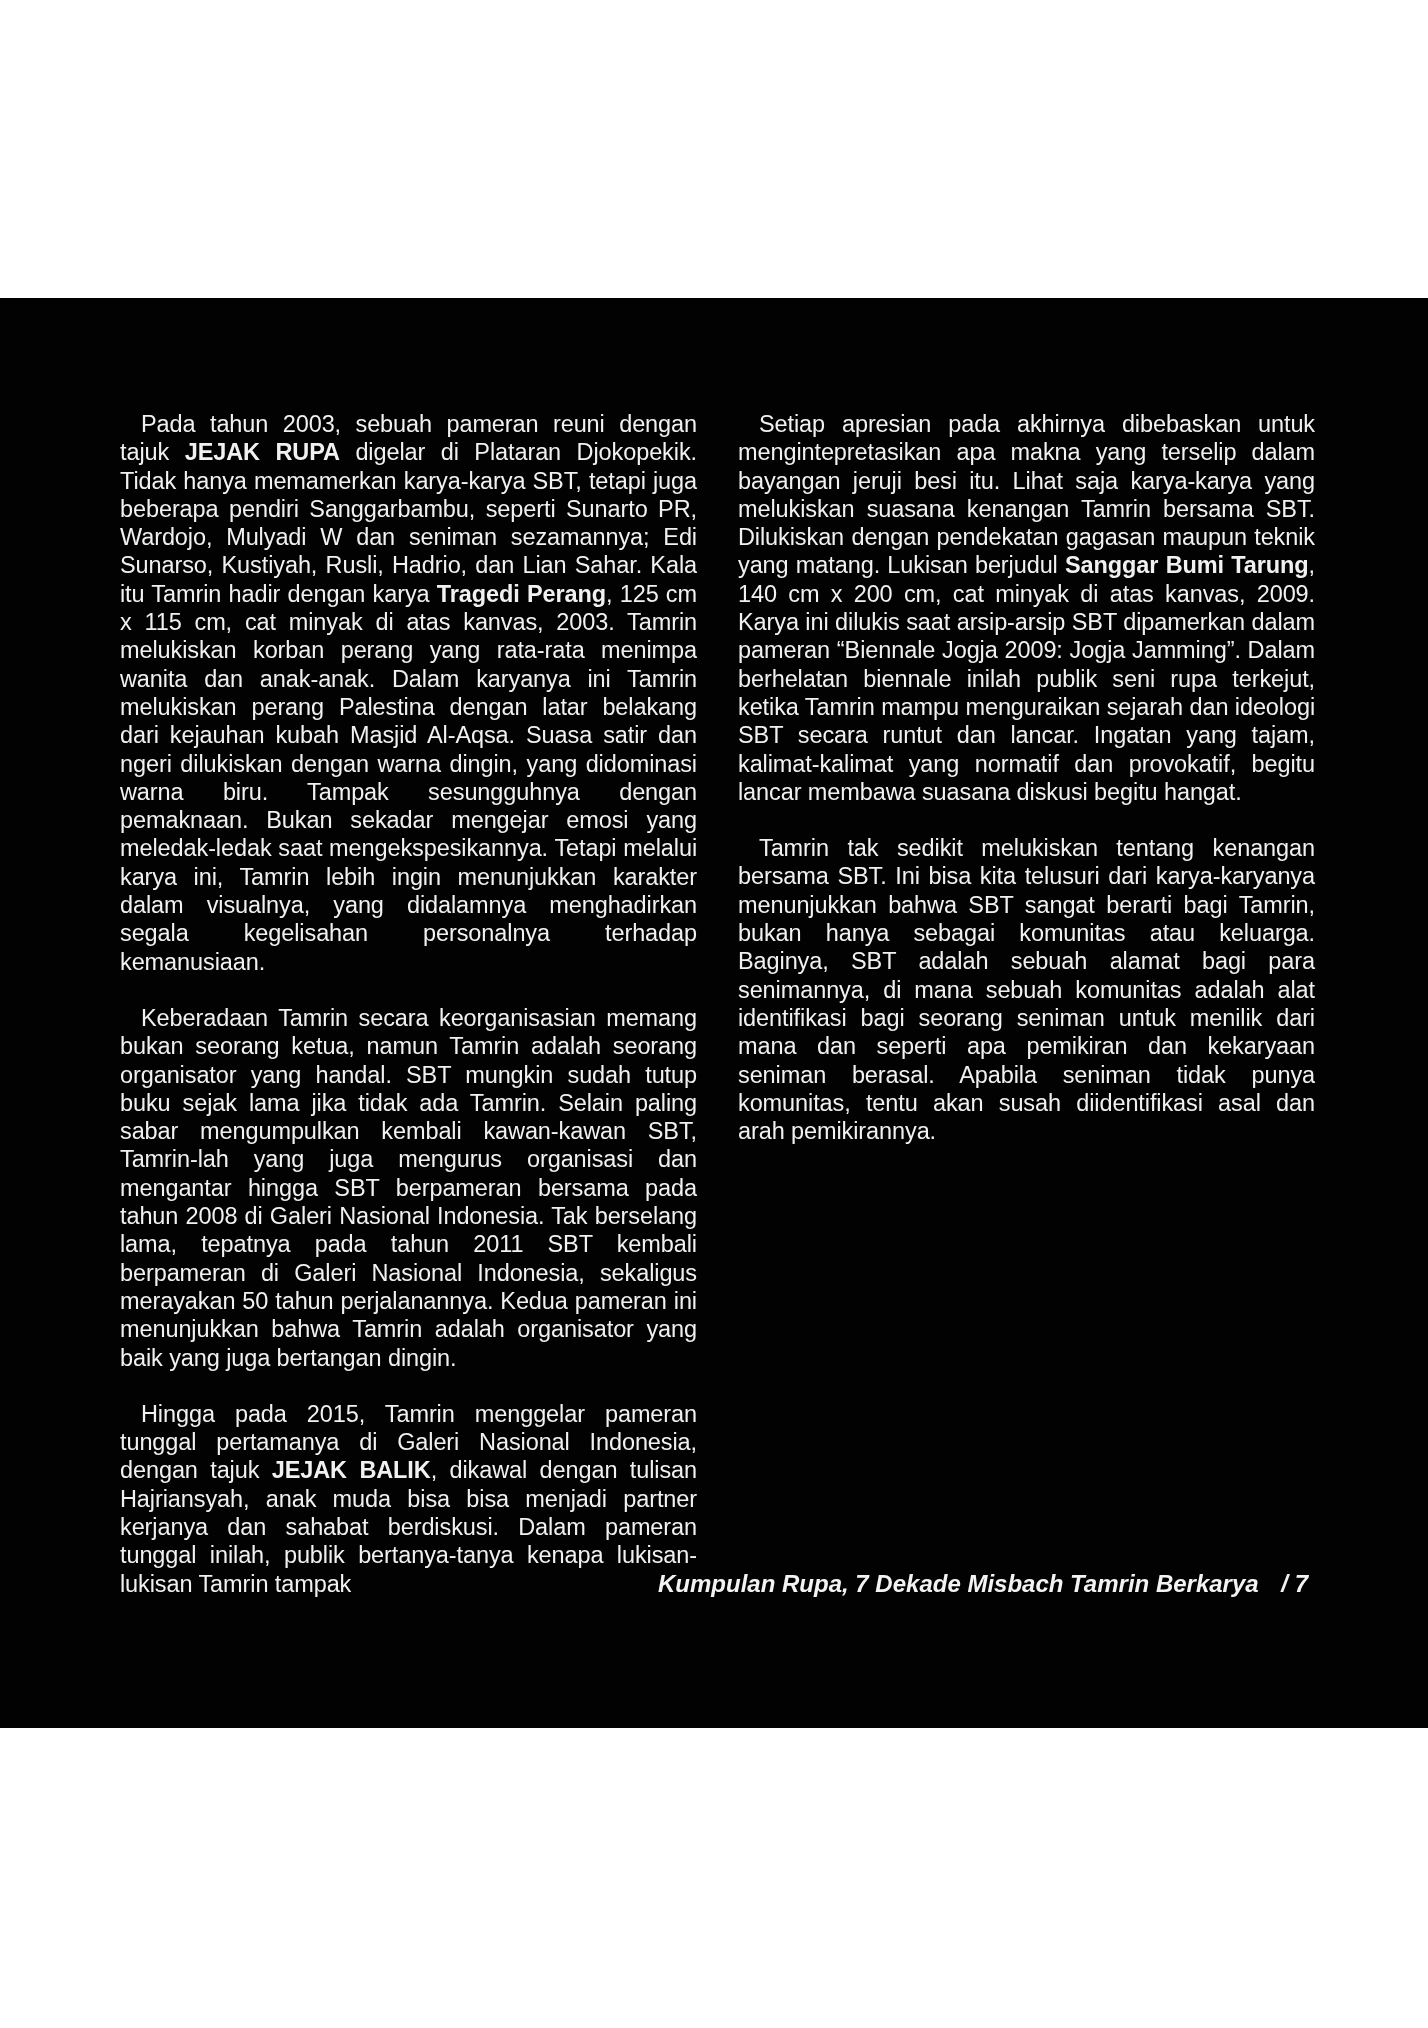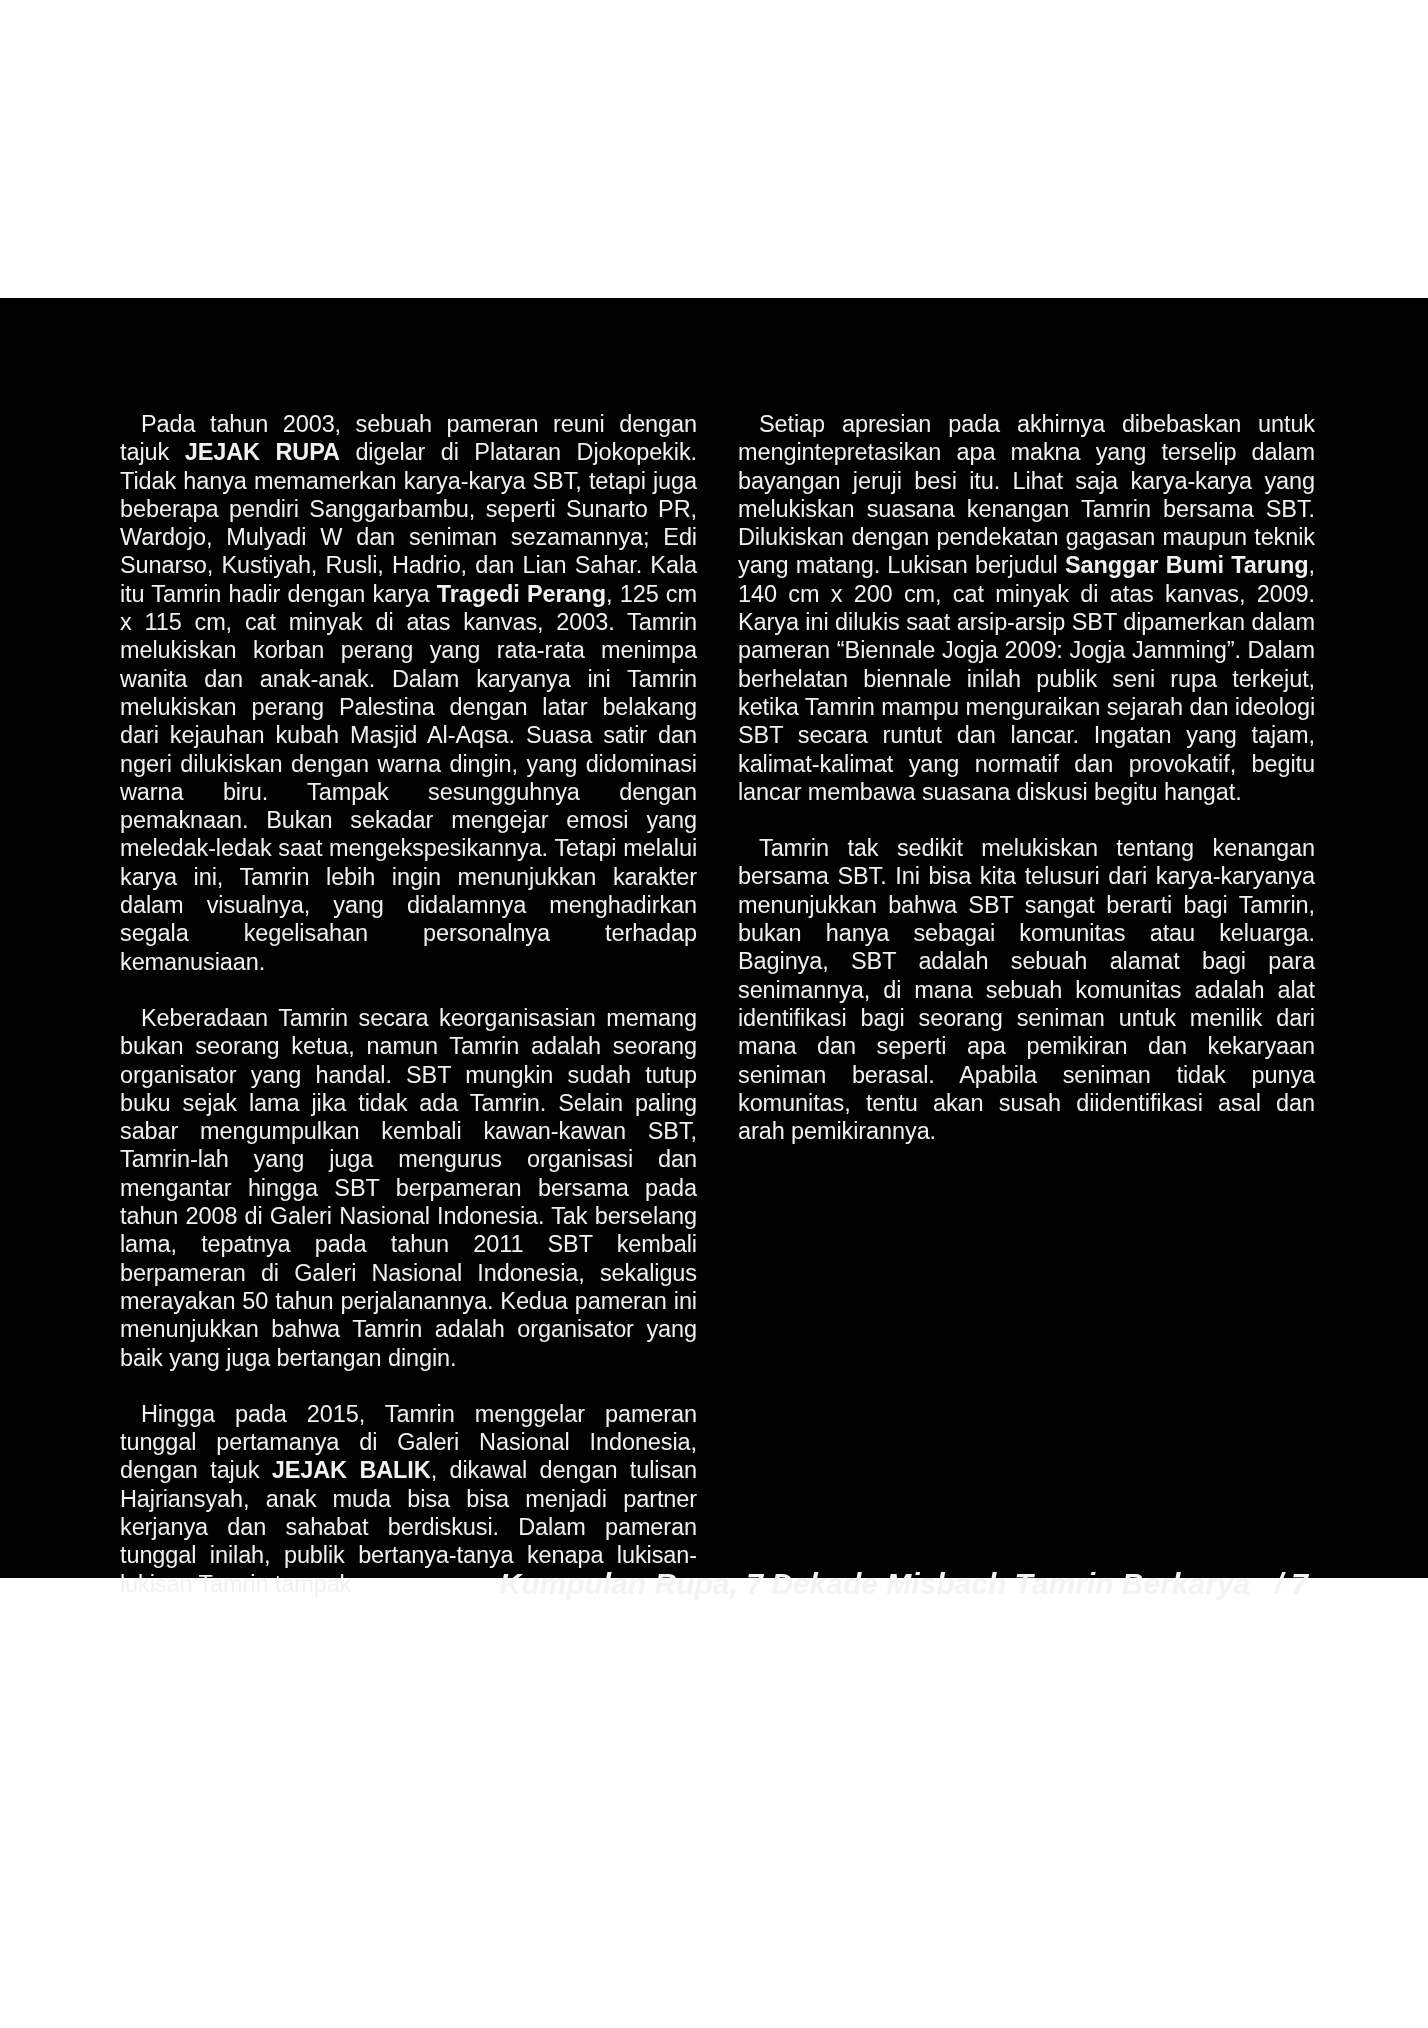--- a/index.html
+++ b/index.html
@@ -13,21 +13,21 @@
     width: 1428px;
     height: 2028px;
     background: #ffffff;
     overflow: hidden;
   }
   .panel {
     position: absolute;
     top: 298px;
     left: 0;
     width: 1428px;
-    height: 1280px;
+    height: 1430px;
     background: #020202;
   }
   .content {
     position: absolute;
     top: 112px;
     left: 120px;
     display: flex;
     gap: 41px;
   }
   .col {
@@ -47,21 +47,21 @@
   p.para b {
     font-weight: bold;
   }
   .footer {
     position: absolute;
     top: 1272px;
     right: 120px;
     color: #f3f3f3;
     font-style: italic;
     font-weight: bold;
-    font-size: 30px;
+    font-size: 24px;
     line-height: 28px;
     white-space: nowrap;
   }
   .footer .pgnum {
     margin-left: 16px;
   }
 </style>
 </head>
 <body>
 

